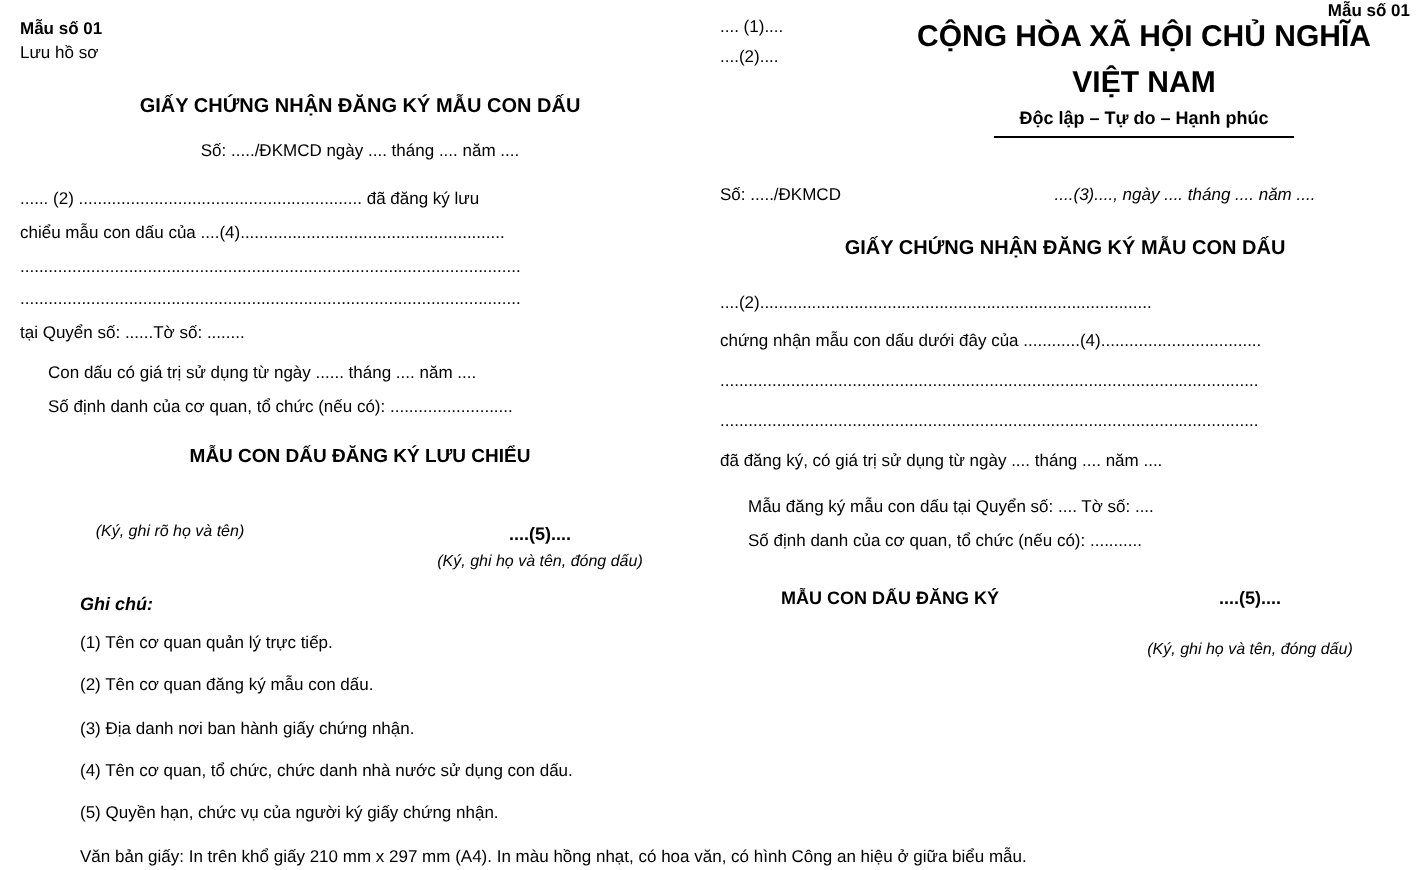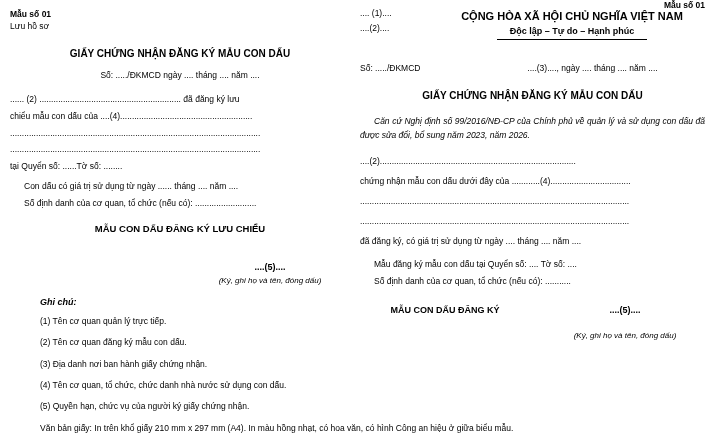--- a/index.html
+++ b/index.html
@@ -80,39 +80,40 @@
     text-align: center;
   }
   .mt4 { margin-top: 4px; }
   .mt8 { margin-top: 8px; }
   .mt10 { margin-top: 10px; }
   .mt12 { margin-top: 12px; }
 
   
   .nat-head {
     text-align: center;
-    font-size: 11px;
+    font-size: 15px;
     font-weight: bold;
     line-height: 1.5;
   }
   .nat-sub {
     text-align: center;
     font-size: 9px;
     font-weight: bold;
     line-height: 1.5;
   }
   .rule-under {
     width: 150px;
     height: 0;
     border-bottom: 1px solid #000;
     margin: 1px auto 0 auto;
   }
   .dateline {
     text-align: center;
     font-size: 8.5px;
+    font-style: italic;
     margin-top: 6px;
   }
   .sign-row {
     display: flex;
     justify-content: space-between;
     margin-top: 16px;
   }
   .sign-block {
     text-align: center;
     font-size: 8.5px;
@@ -171,20 +172,21 @@
     <div class="line">..........................................................................................................</div>
     <div class="line">..........................................................................................................</div>
     <div class="line">tại Quyển số: ......Tờ số: ........</div>
     <div class="line indent mt4">Con dấu có giá trị sử dụng từ ngày ...... tháng .... năm ....</div>
     <div class="line indent">Số định danh của cơ quan, tổ chức (nếu có): ..........................</div>
 
     <div class="center bold mt12" style="font-size:9.5px;">MẪU CON DẤU ĐĂNG KÝ LƯU CHIỂU</div>
 
     <div class="sign-row" style="margin-top:26px;">
       <div class="sign-block" style="width:150px;">
+        <div class="sub">(Ký, ghi rõ họ và tên)</div>
       </div>
       <div class="sign-block" style="width:160px;">
         <div class="nm">....(5)....</div>
         <div class="sub">(Ký, ghi họ và tên, đóng dấu)</div>
       </div>
     </div>
   </div>
 
   <div class="col col-right">
 
@@ -205,21 +207,20 @@
 
     <div style="display:flex;justify-content:space-between;align-items:center;margin-top:23px;">
       <div class="sm-mark" style="width:110px;">Số: ...../ĐKMCD</div>
       <div style="width:225px;">
         <div class="dateline" style="margin-top:0;">....(3)...., ngày .... tháng .... năm ....</div>
       </div>
     </div>
 
     <div class="title" style="margin-top:16px;">GIẤY CHỨNG NHẬN ĐĂNG KÝ MẪU CON DẤU</div>
 
-    <div class="italic" style="font-size:8.5px;line-height:1.6;margin-top:12px;text-indent:14px;text-align:justify;">Căn cứ Nghị định số 99/2016/NĐ-CP của Chính phủ về quản lý và sử dụng con dấu đã được sửa đổi, bổ sung năm 2023, năm 2026.</div>
 
     <div class="line-tall mt10">....(2)...................................................................................</div>
     <div class="line-tall">chứng nhận mẫu con dấu dưới đây của ............(4)..................................</div>
     <div class="line-tall">..................................................................................................................</div>
     <div class="line-tall">..................................................................................................................</div>
     <div class="line-tall">đã đăng ký, có giá trị sử dụng từ ngày .... tháng .... năm ....</div>
     <div class="line indent mt4">Mẫu đăng ký mẫu con dấu tại Quyển số: .... Tờ số: ....</div>
     <div class="line indent">Số định danh của cơ quan, tổ chức (nếu có): ...........</div>
 
     <div class="sign-row" style="margin-top:14px;">

